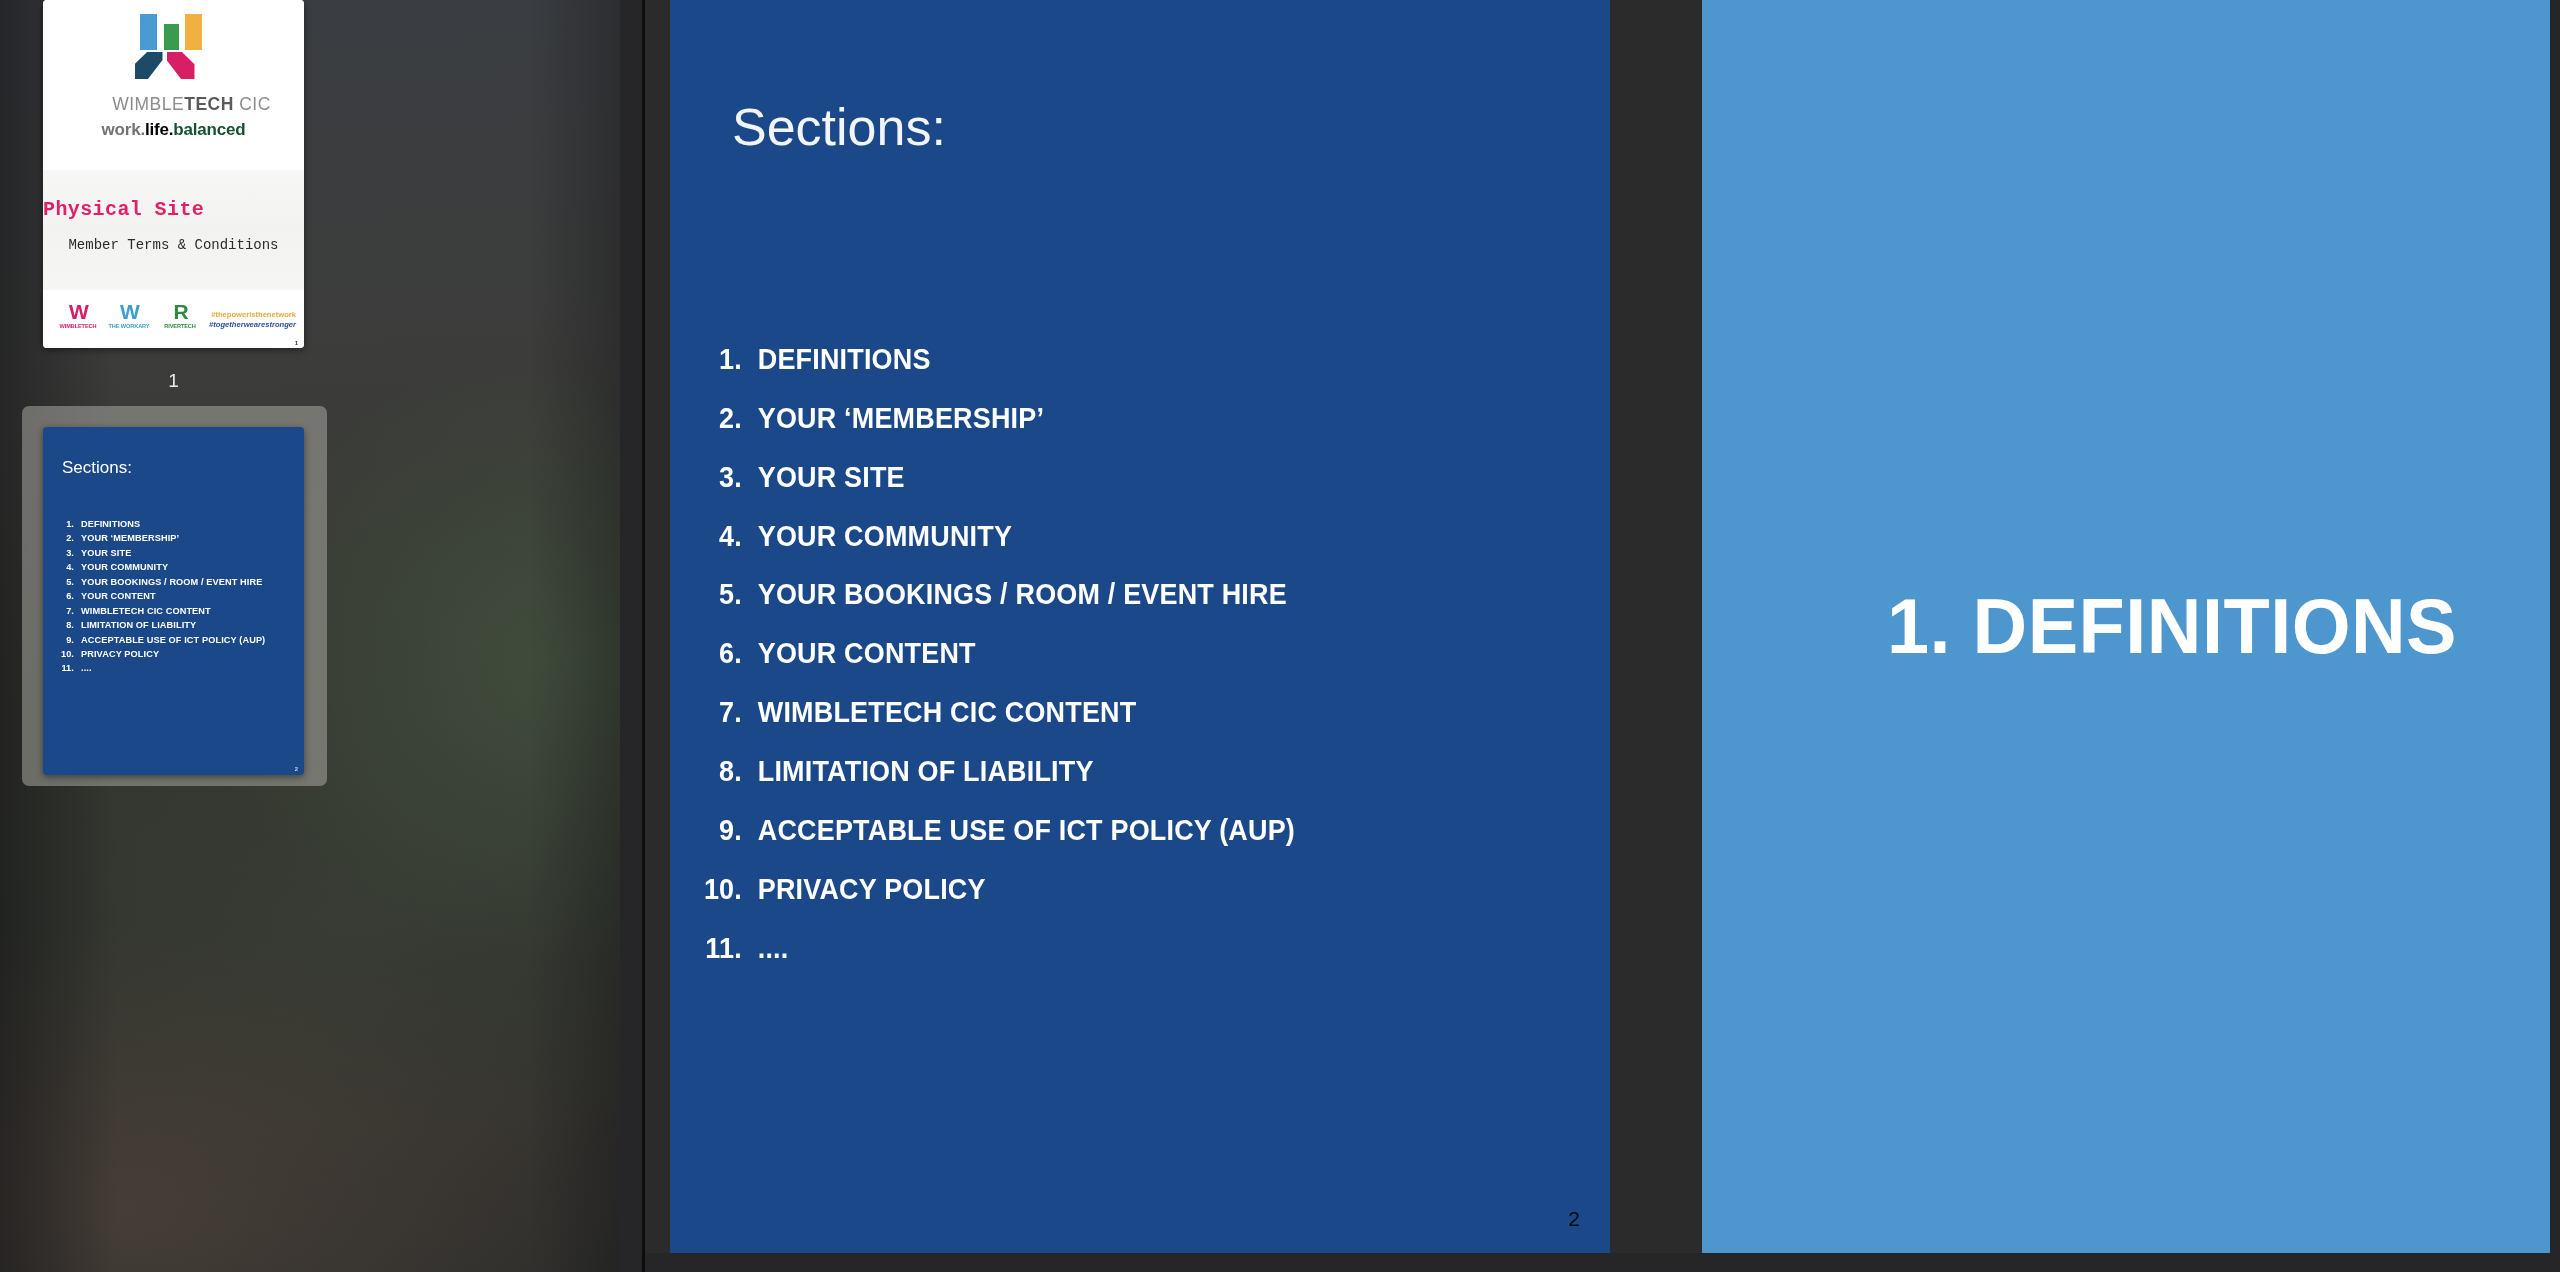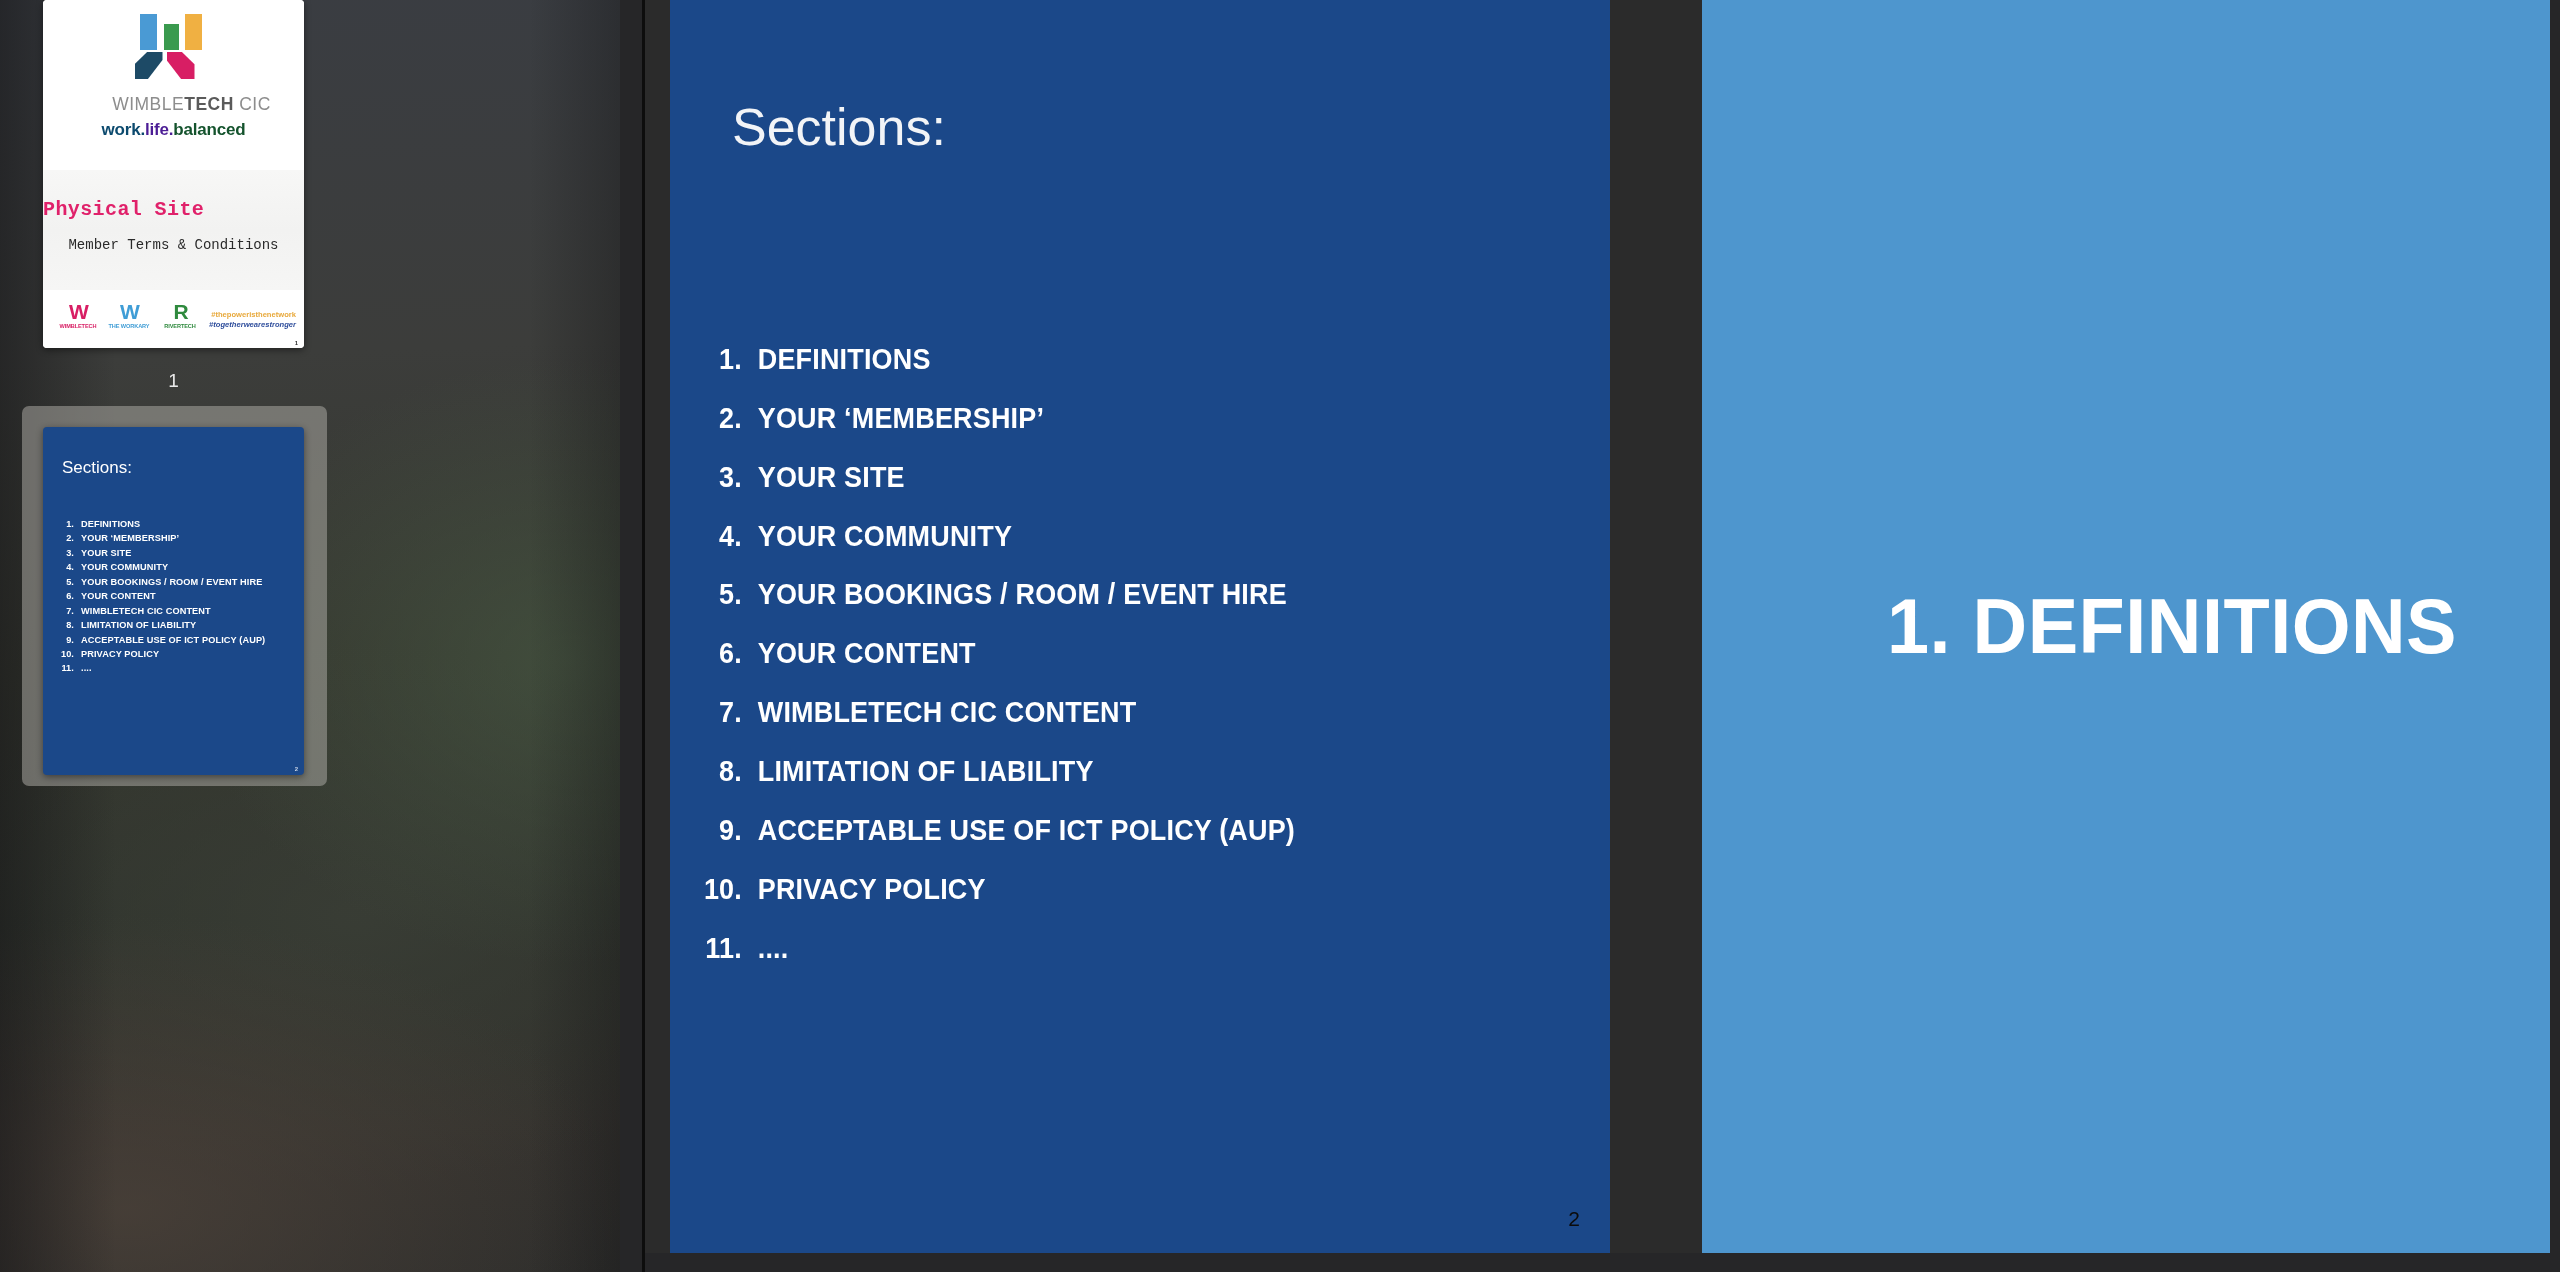--- a/index.html
+++ b/index.html
@@ -88,21 +88,21 @@
     position: absolute; top: 94px; left: 0; width: 100%;
     text-align: center; font-size: 17.5px; letter-spacing: 0.5px;
     color: #8d8d8d; font-family: "Liberation Sans", sans-serif; padding-left: 36px;
   }
   .t1-brand b { color: #5a5a5a; font-weight: bold; }
   .t1-tag {
     position: absolute; top: 120px; left: 0; width: 100%;
     text-align: center; font-size: 17px; font-weight: bold;
     font-family: "Liberation Sans", sans-serif; letter-spacing: -0.2px;
   }
-  .tg-b { color: #0c4a6e; } .tg-g { color: #4c1d95; } .tg-p { color: #14532d; }
+  .tg-b { color: #737373; } .tg-g { color: #000000; } .tg-p { color: #14532d; }
   .t1-sub {
     position: absolute; top: 198px; left: 0; width: 100%;
     font-size: 20px; font-weight: bold; color: #e0216a;
     font-family: "Liberation Mono", monospace; letter-spacing: 0.4px;
   }
   .t1-title {
     position: absolute; top: 235px; left: 22px; right: 22px;
     text-align: center; font-size: 14px; color: #2a2a2a; line-height: 1.45;
     font-family: "Liberation Mono", monospace;
   }

